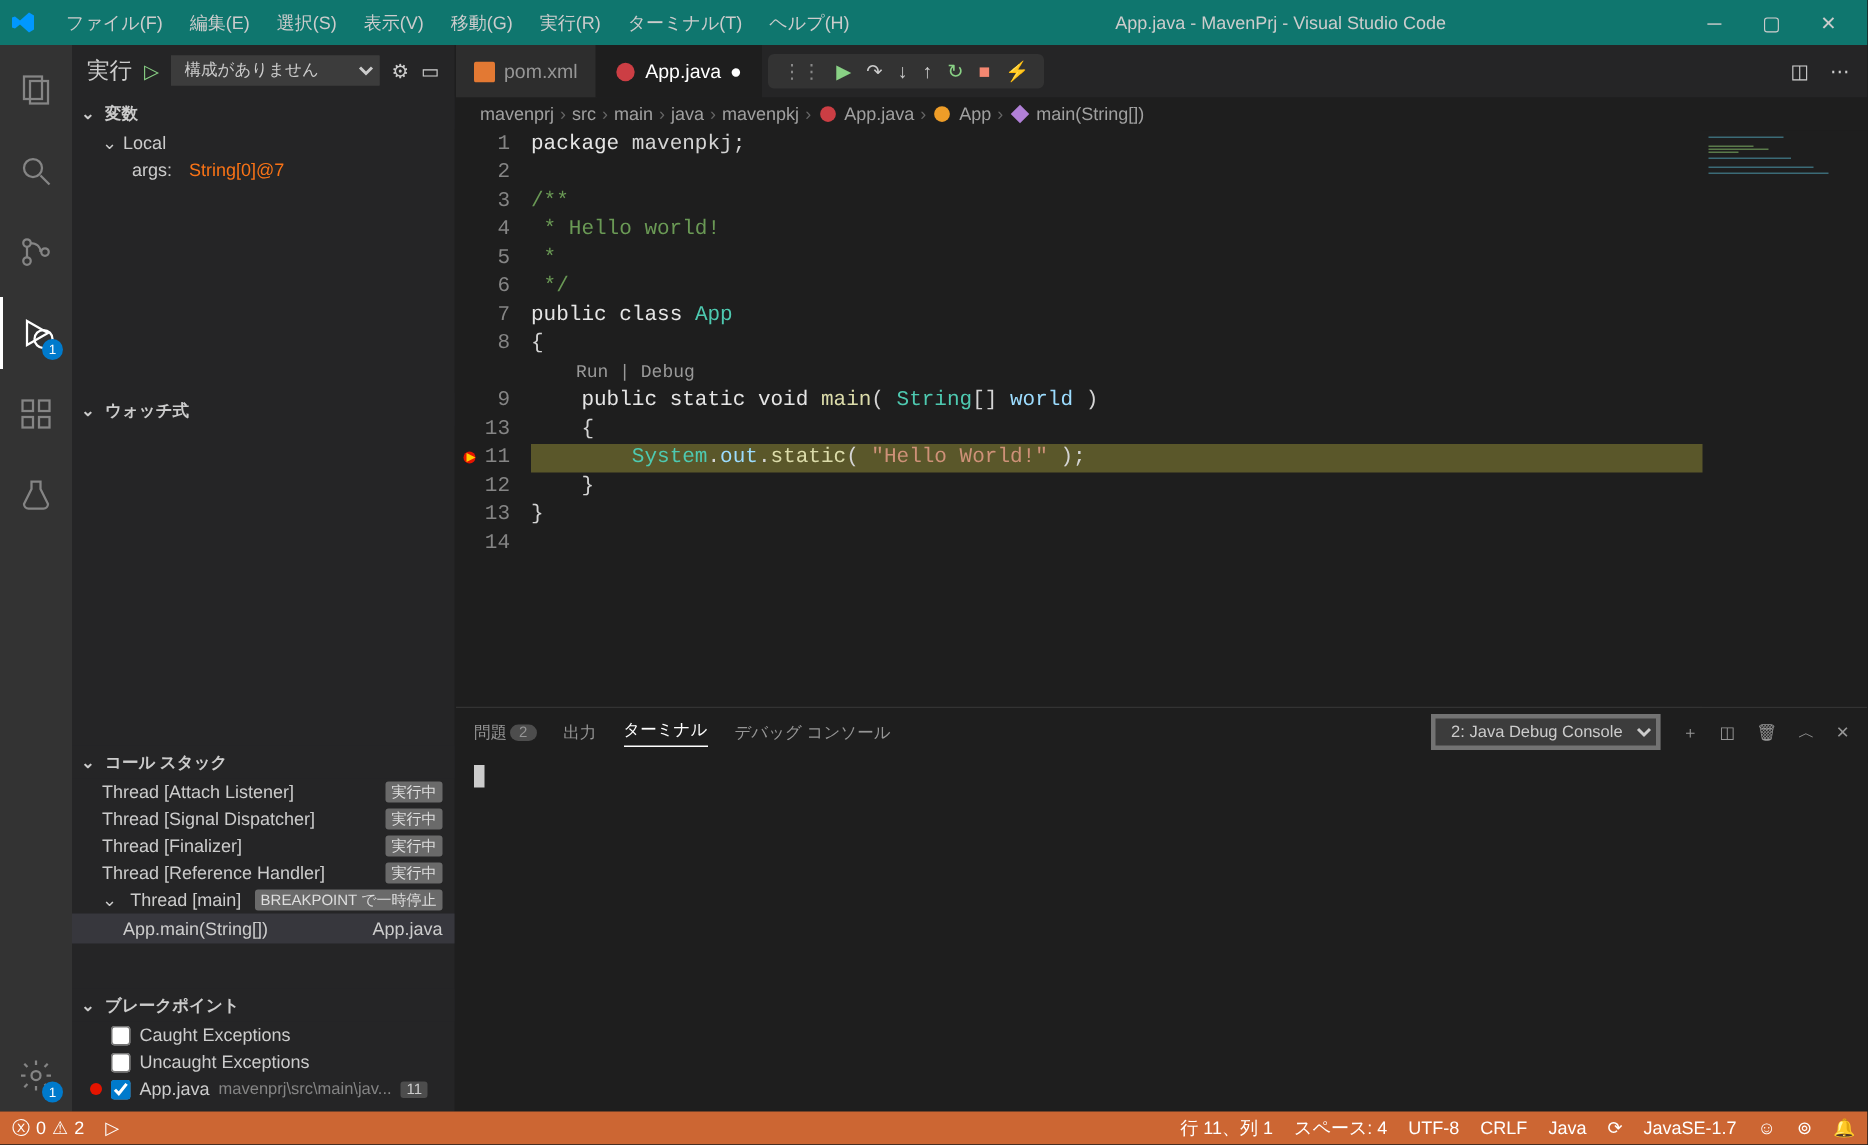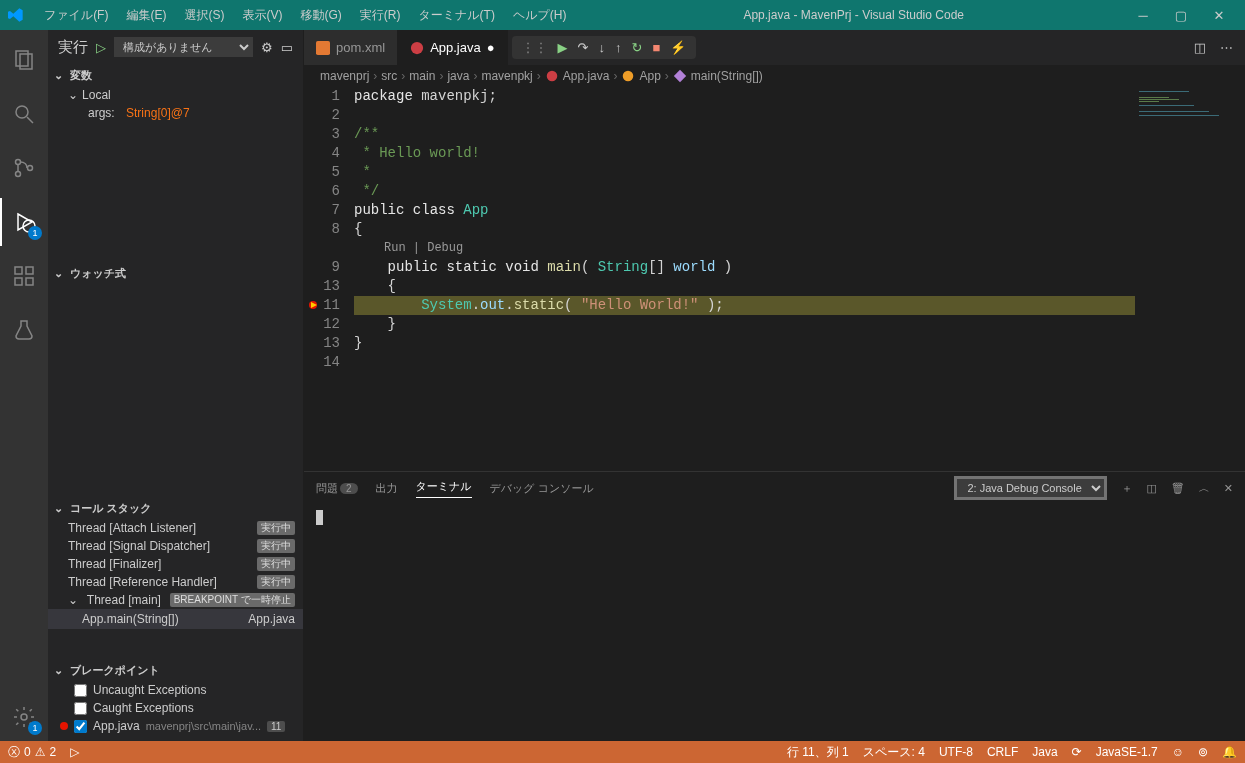--- a/index.html
+++ b/index.html
@@ -452,26 +452,26 @@
     <div style="flex:0 0 30px"></div>
 
     <div class="section-header">
       <span class="chev">⌄</span>
       <span>ブレークポイント</span>
     </div>
     <div class="section-body" style="padding-bottom:6px">
       <div class="bp-item">
         <span style="width:8px"></span>
         <input type="checkbox" style="">
-        <span>Uncaught Exceptions</span>
+        <span>Caught Exceptions</span>
       </div>
       <div class="bp-item">
         <span style="width:8px"></span>
         <input type="checkbox" style="">
-        <span>Caught Exceptions</span>
+        <span>Uncaught Exceptions</span>
       </div>
       <div class="bp-item">
         <span class="bp-dot"></span>
         <input type="checkbox" checked="" style="">
         <span>App.java</span>
         <span class="bp-path">mavenprj\src\main\jav...</span>
         <span class="bp-line">11</span>
       </div>
     </div>
   </div>

